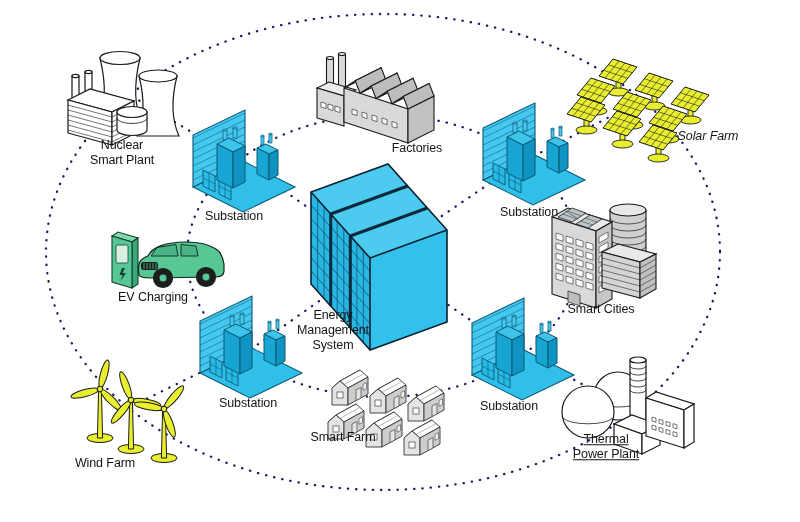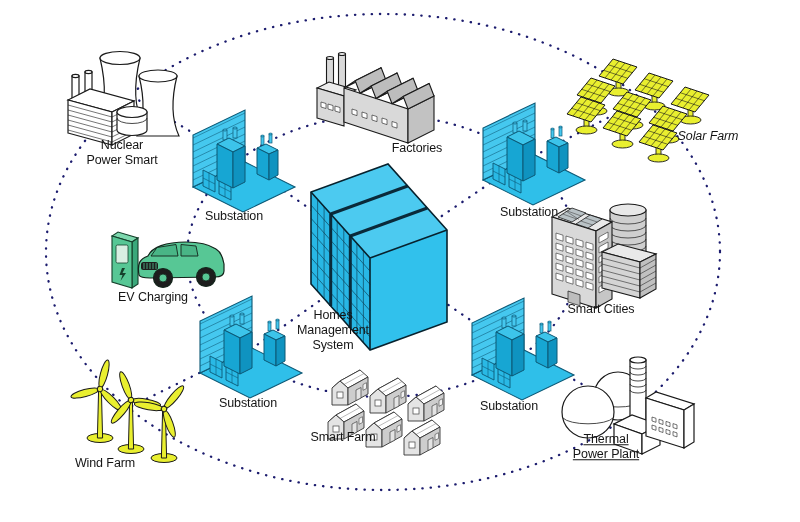--- a/index.html
+++ b/index.html
@@ -389,27 +389,27 @@
           <polygon points="673,427.6 677,428.9 677,424.9 673,423.6"></polygon>
       <polygon points="652,429 656,430.3 656,426.3 652,425"></polygon>
           <polygon points="659,431.2 663,432.5 663,428.5 659,427.2"></polygon>
       <polygon points="666,433.4 670,434.7 670,430.7 666,429.4"></polygon>
           <polygon points="673,435.6 677,436.9 677,432.9 673,431.6"></polygon>
     </g>
   </g>
 </svg>
 
 <div class="label" style="left:122px;top:153px;">Nuclear
-Power Smart</div>
+Smart Plant</div>
 <div class="label" style="left:412px;top:148px;padding-left:10px;">Factories</div>
 <div class="label" style="left:708px;top:136px;font-style:italic;">Solar Farm</div>
 <div class="label" style="left:234px;top:216px;">Substation</div>
 <div class="label" style="left:529px;top:212px;">Substation</div>
 <div class="label" style="left:153px;top:297px;">EV Charging</div>
-<div class="label" style="left:333px;top:330px;">Homes
+<div class="label" style="left:333px;top:330px;">Energy
 Management
 System</div>
 <div class="label" style="left:601px;top:309px;">Smart Cities</div>
 <div class="label" style="left:248px;top:403px;">Substation</div>
 <div class="label" style="left:509px;top:406px;">Substation</div>
 <div class="label" style="left:343px;top:437px;">Smart Farm</div>
 <div class="label" style="left:105px;top:463px;text-align:center;">Wind Farm</div>
 <div class="label" style="left:606px;top:447px;text-decoration:underline;">Thermal
 Power Plant</div>
 </div>

